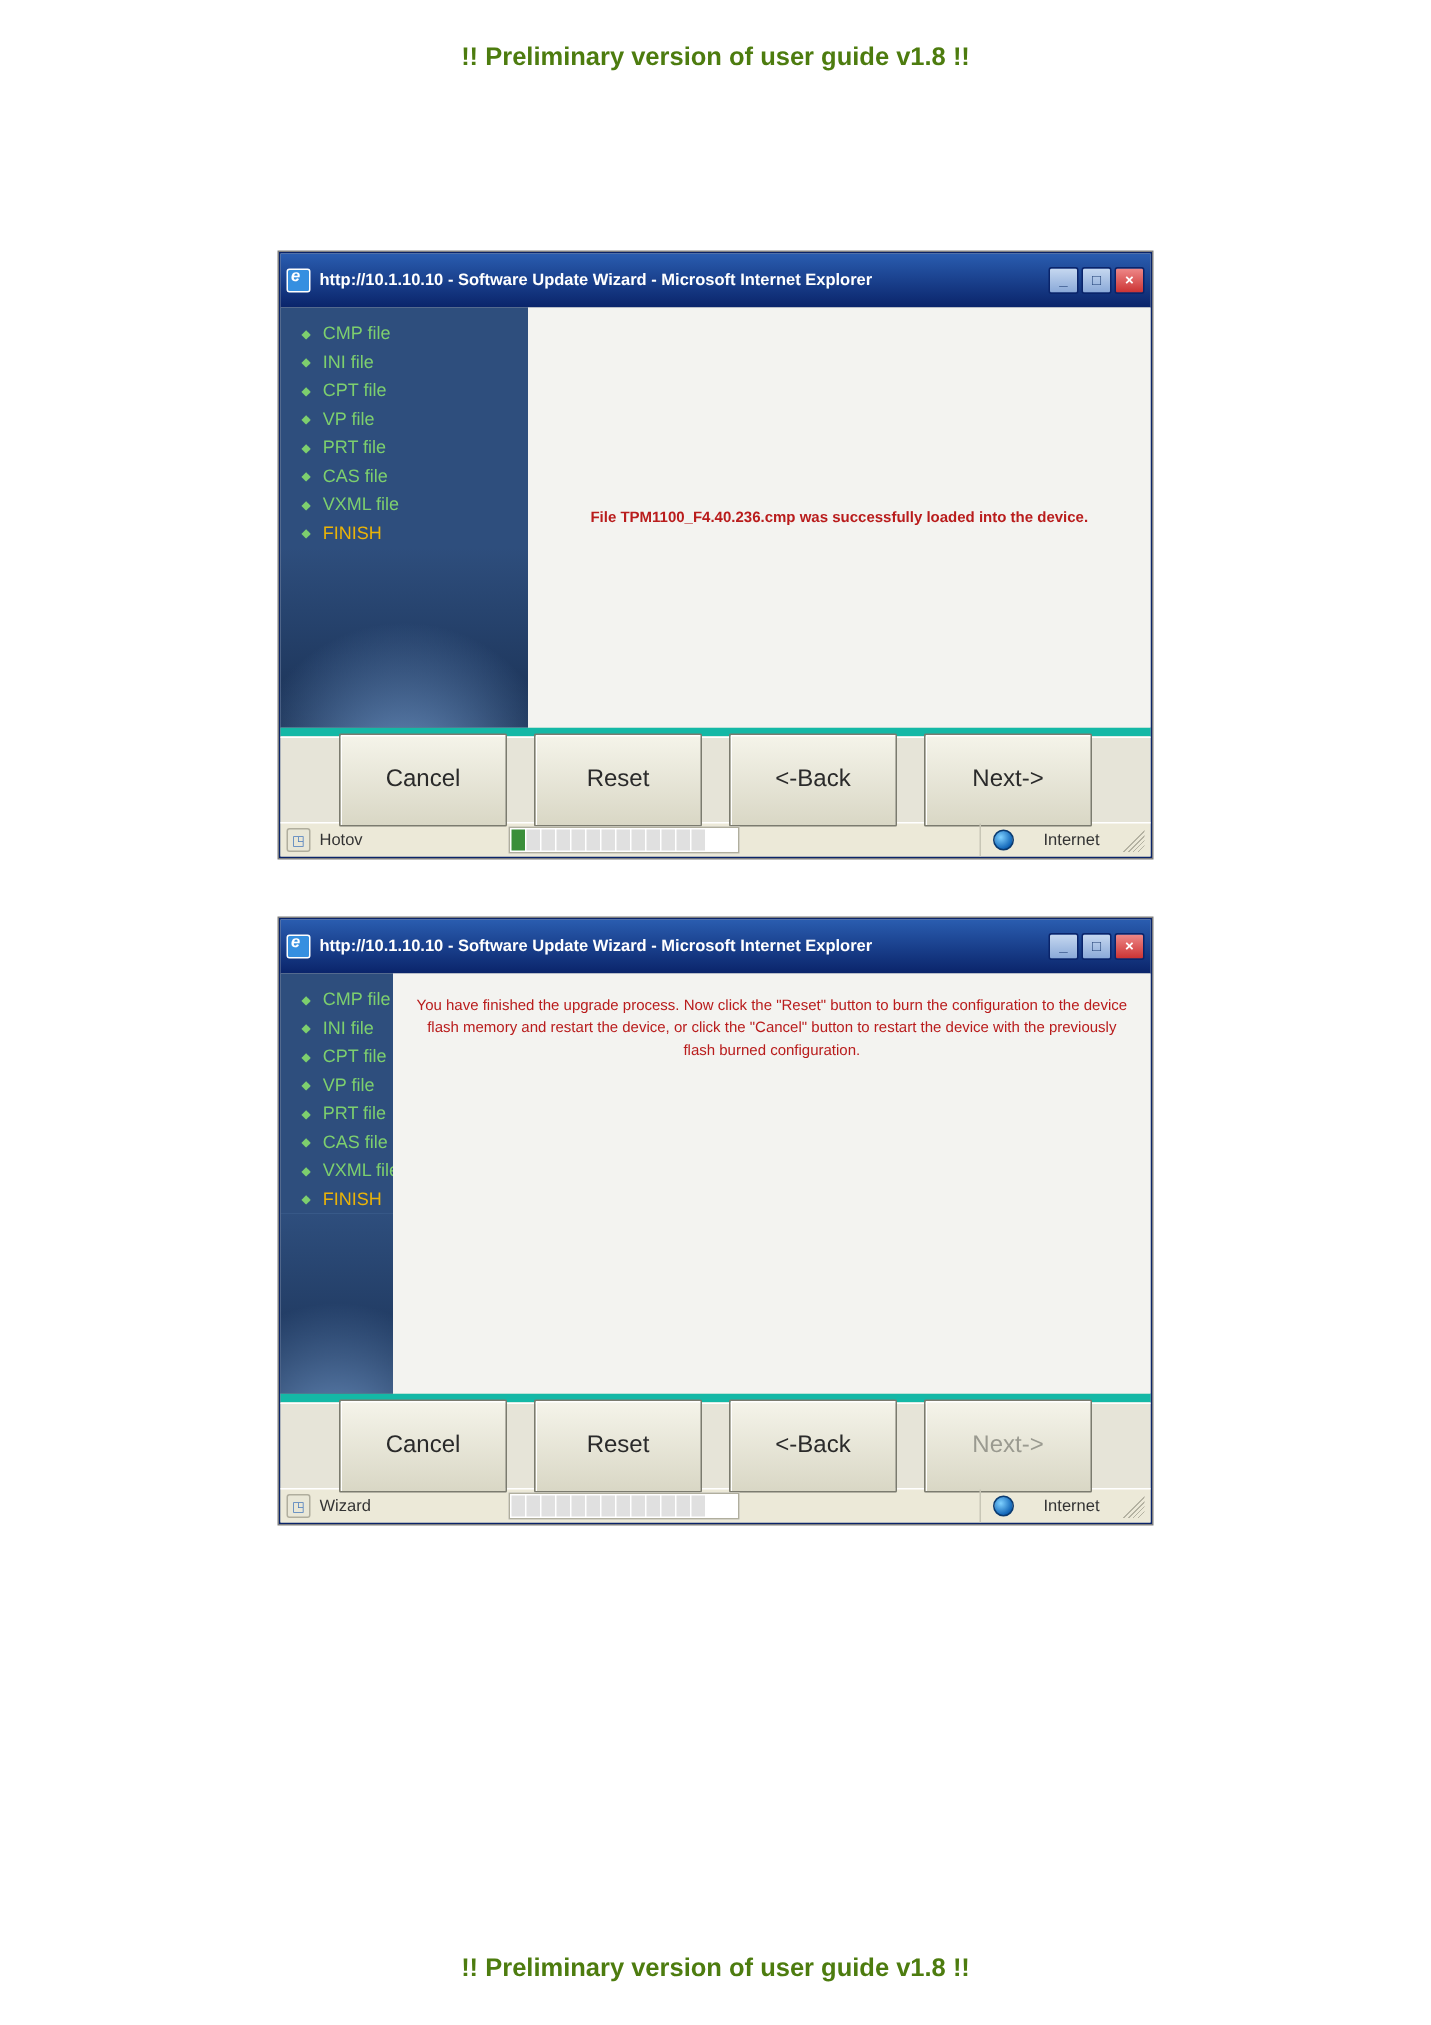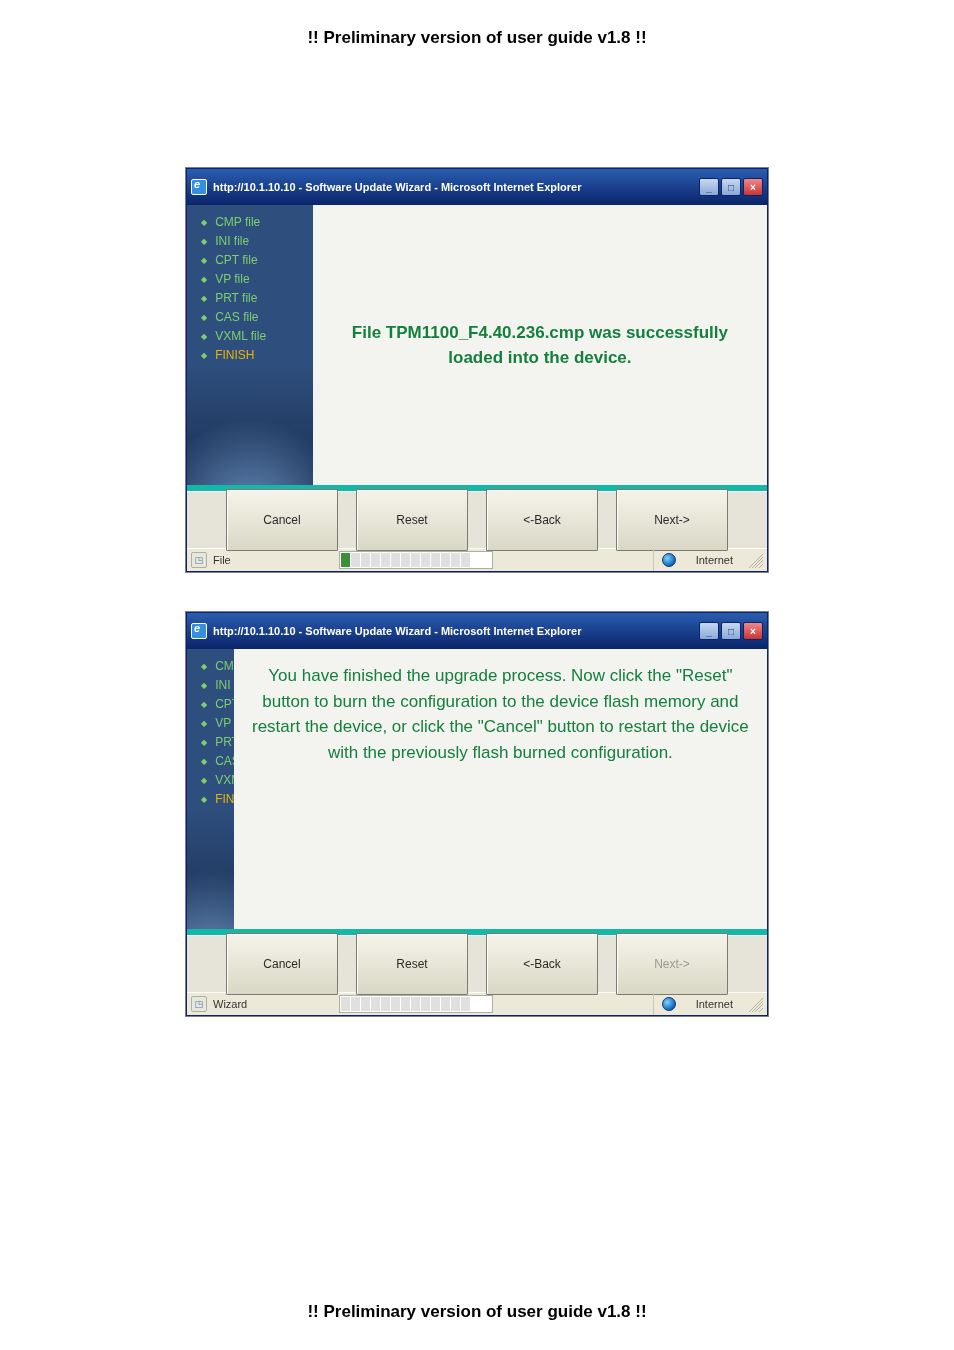--- a/index.html
+++ b/index.html
@@ -1,17 +1,17 @@
 <!DOCTYPE html>
 <html><head>
 <meta charset="utf-8">
 <style>
   html,body{margin:0;padding:0;background:#fff;font-family:Verdana,Geneva,sans-serif}
   .page{width:954px;min-height:1350px;margin:0 auto;position:relative;padding-top:28px;box-sizing:border-box}
-  .banner{text-align:center;color:#000000;font-weight:bold;font-size:17px;font-family:Arial,sans-serif}
+  .banner{text-align:center;color:#4d7c0f;font-weight:bold;font-size:17px;font-family:Arial,sans-serif}
   .banner.top{margin-bottom:120px}
   .banner.bottom{position:absolute;bottom:28px;left:0;right:0}
   .win{width:580px;margin:0 auto 40px auto;border:1px solid #0a246a;background:#ece9d8;box-shadow:0 0 0 1px #7f7f7f}
   .titlebar{height:36px;background:linear-gradient(#2a5db0,#0a246a);display:flex;align-items:center;padding:0 4px;color:#fff;font-size:11px;font-weight:bold;font-family:Tahoma,sans-serif}
   .titlebar .ie-icon{width:14px;height:14px;margin-right:6px;background:#358fe0;border:1px solid #fff;border-radius:2px;position:relative;flex:0 0 auto}
   .titlebar .ie-icon:before{content:"e";position:absolute;left:2px;top:-2px;font-style:italic;font-weight:bold;color:#fff;font-size:11px}
   .titlebar .title-text{flex:1 1 auto;white-space:nowrap;overflow:hidden}
   .winbtns{display:flex;gap:2px}
   .winbtn{width:18px;height:16px;background:linear-gradient(#c6d8f0,#8aa9d8);border:1px solid #0a246a;border-radius:2px;display:flex;align-items:center;justify-content:center;color:#1b3a70;font-family:Arial,sans-serif;font-size:10px;font-weight:bold}
   .winbtn.close{background:linear-gradient(#e88,#c33);color:#fff}
@@ -20,24 +20,24 @@
   .side-list{list-style:none;margin:8px 0 0 0;padding:0 0 0 14px}
   .side-list li{color:#c7d7ef;font-size:12px;line-height:18px;font-family:Tahoma,sans-serif;white-space:nowrap}
   .side-list li.done{color:#7dcf6e}
   .side-list li.active{color:#eab308;font-weight:normal}
   .side-list li:before{content:"\25C6";font-size:8px;margin-right:8px;color:#b8cbe6;vertical-align:1px}
   .side-list li.done:before,.side-list li.active:before{color:#7dcf6e}
   .side-art{position:absolute;left:0;right:0;bottom:0;height:120px;background:
     radial-gradient(circle at 50% 130%, rgba(120,160,210,0.9) 0%, rgba(46,78,125,0) 60%),
     linear-gradient(180deg, rgba(46,78,125,0) 0%, rgba(24,46,80,0.9) 100%)}
   .main{flex:1 1 auto;background:#f3f3f0;display:flex;align-items:center;justify-content:center;padding:10px 12px;box-sizing:border-box}
-  .main .msg{color:#15803d;font-family:Tahoma,Verdana,sans-serif;font-size:17px;text-align:center;font-weight:bold;line-height:1.5}
+  .main .msg{color:#b91c1c;font-family:Tahoma,Verdana,sans-serif;font-size:10px;text-align:center;font-weight:bold;line-height:1.5}
   .main .msg.top-align{align-self:flex-start;margin-top:4px;font-weight:normal;}
   .btnrow{height:56px;background:#e6e4d8;display:flex;align-items:center;justify-content:center;gap:18px;border-top:1px solid #fff}
-  .wbtn{min-width:90px;height:24px;background:linear-gradient(#f5f4ea,#d9d7c5);border:1px solid #7b7b6f;color:#2a2a2a;font-family:Tahoma,sans-serif;font-size:12px;display:flex;align-items:center;justify-content:center;border-radius:1px;padding:18px 10px;box-shadow:inset 1px 1px 0 #fff}
+  .wbtn{min-width:90px;height:24px;background:linear-gradient(#f5f4ea,#d9d7c5);border:1px solid #7b7b6f;color:#2a2a2a;font-family:Tahoma,sans-serif;font-size:16px;display:flex;align-items:center;justify-content:center;border-radius:1px;padding:18px 10px;box-shadow:inset 1px 1px 0 #fff}
   .wbtn.disabled{color:#9a9a90}
   .status{height:22px;background:#ece9d8;border-top:1px solid #fff;display:flex;align-items:center;font-family:Tahoma,sans-serif;font-size:11px;color:#333;padding:0 4px;gap:6px}
   .status .st-icon{width:14px;height:14px;background:#e9e7d7;border:1px solid #b0ae9e;border-radius:2px;display:flex;align-items:center;justify-content:center;font-size:9px;color:#4a7bbd}
   .status .st-text{width:120px;white-space:nowrap;overflow:hidden}
   .status .progress{width:150px;height:14px;border:1px solid #b0ae9e;background:#fff;display:flex;align-items:center;padding:1px;gap:1px}
   .status .progress .seg{width:9px;height:100%;background:#e0e0e0}
   .status .progress .seg.fill{background:#3a8f3a}
   .status .spacer{flex:1 1 auto}
   .status .zone{display:flex;align-items:center;gap:20px;border-left:1px solid #c8c6b6;padding:0 8px;height:100%}
   .status .globe{width:12px;height:12px;border-radius:50%;background:radial-gradient(circle at 35% 35%, #7fd1ff 0%, #1266b8 70%, #0b3a6a 100%);border:1px solid #0a3a70}
@@ -83,21 +83,21 @@
       </div>
     </div>
     <div class="btnrow">
       <span class="wbtn">Cancel</span>
       <span class="wbtn">Reset</span>
       <span class="wbtn">&lt;-Back</span>
       <span class="wbtn">Next-&gt;</span>
     </div>
     <div class="status">
       <span class="st-icon">◳</span>
-      <span class="st-text">File</span>
+      <span class="st-text">Hotov</span>
       <span class="progress">
         <span class="seg fill"></span>
         <span class="seg"></span>
           <span class="seg"></span>
           <span class="seg"></span>
           <span class="seg"></span>
           <span class="seg"></span>
           <span class="seg"></span>
           <span class="seg"></span>
           <span class="seg"></span>

